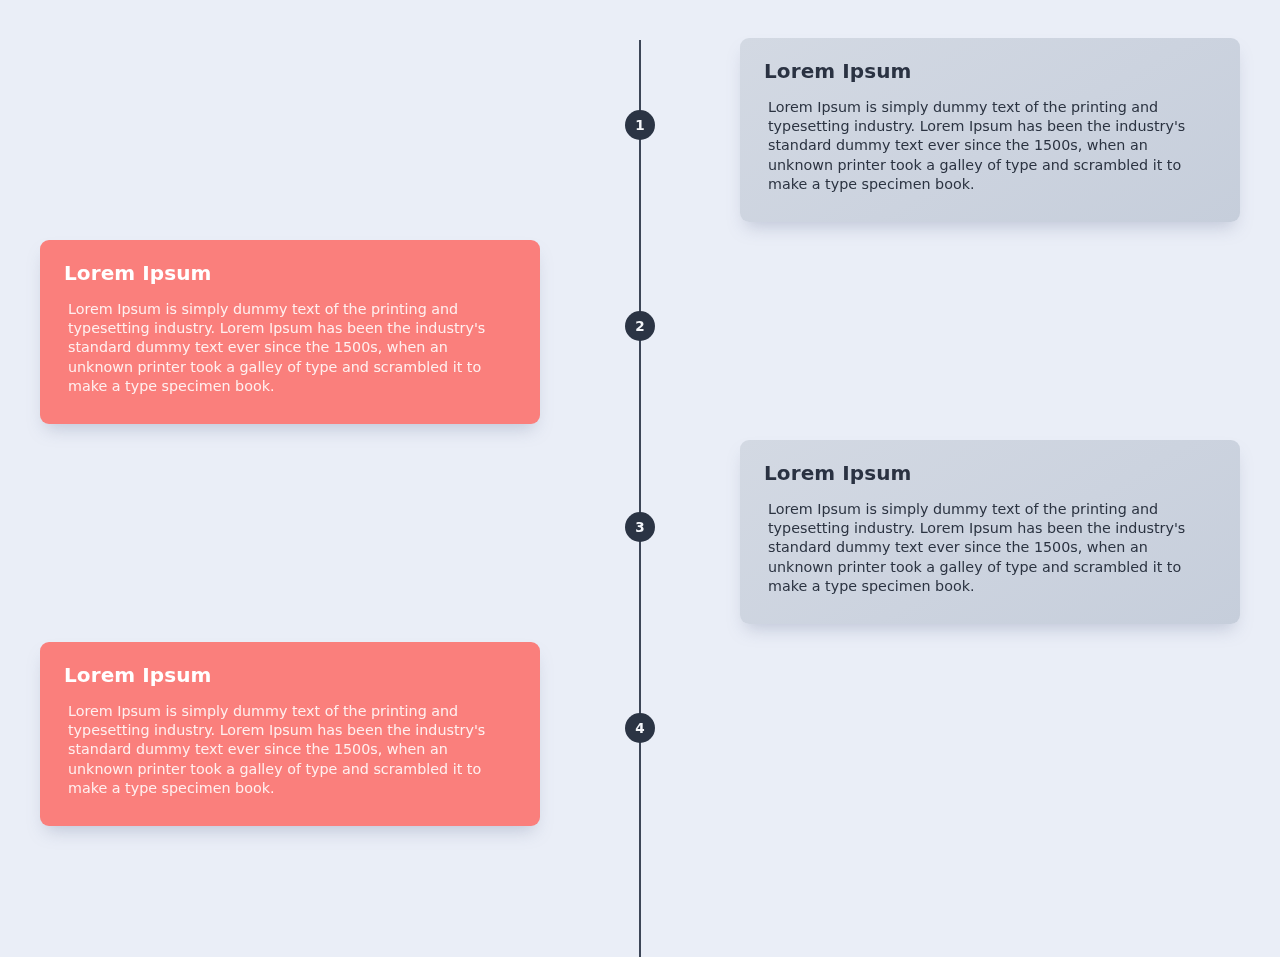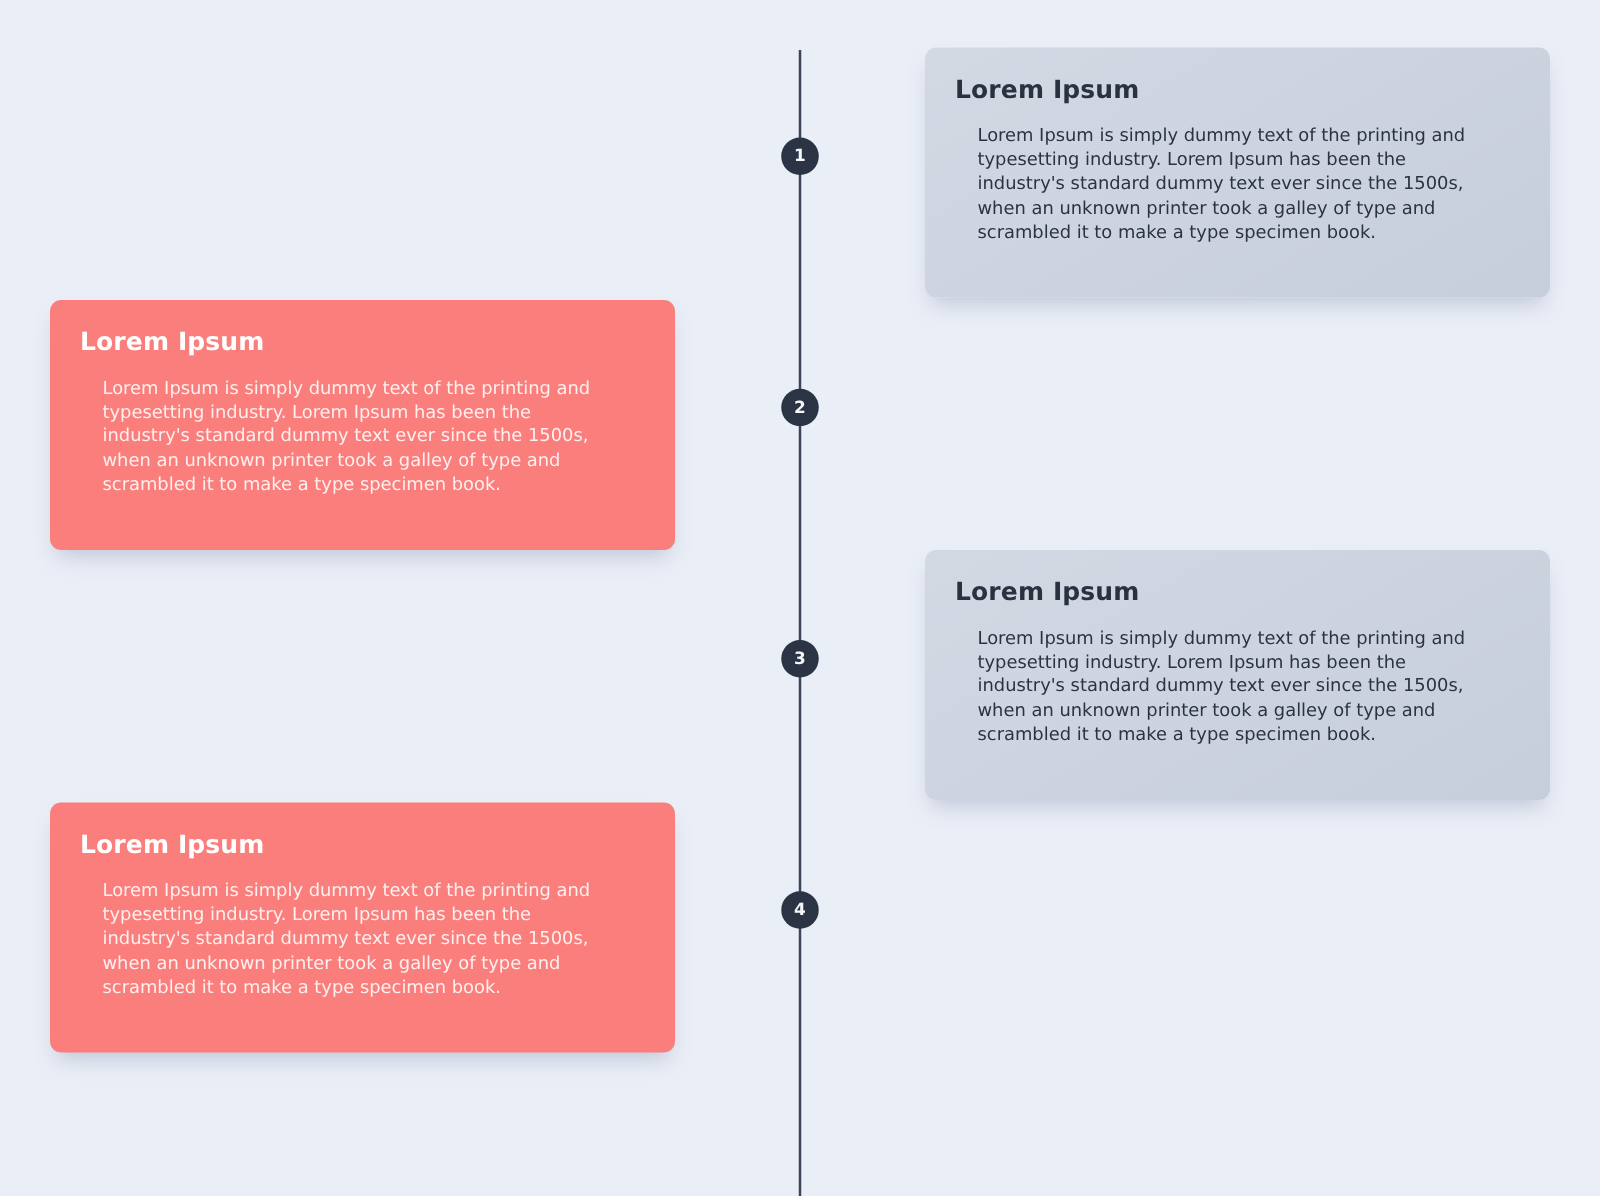--- a/index.html
+++ b/index.html
@@ -75,21 +75,21 @@
   .c4 { top: 642px; }
 
   .card-title {
     margin: 0 0 16px 0;
     font-size: 20px;
     font-weight: bold;
     line-height: 1.1;
     letter-spacing: .1px;
   }
   .card-body {
-    margin: 18px;
+    margin: 4px;
     font-size: 14.3px;
     line-height: 19.2px;
   }
   .card-left .card-title { color: #ffffff; }
   .card-left .card-body  { color: rgba(255,255,255,0.88); }
   .card-right .card-title { color: #2a3242; }
   .card-right .card-body  { color: #2b3341; }
 </style>
 </head>
 <body>

